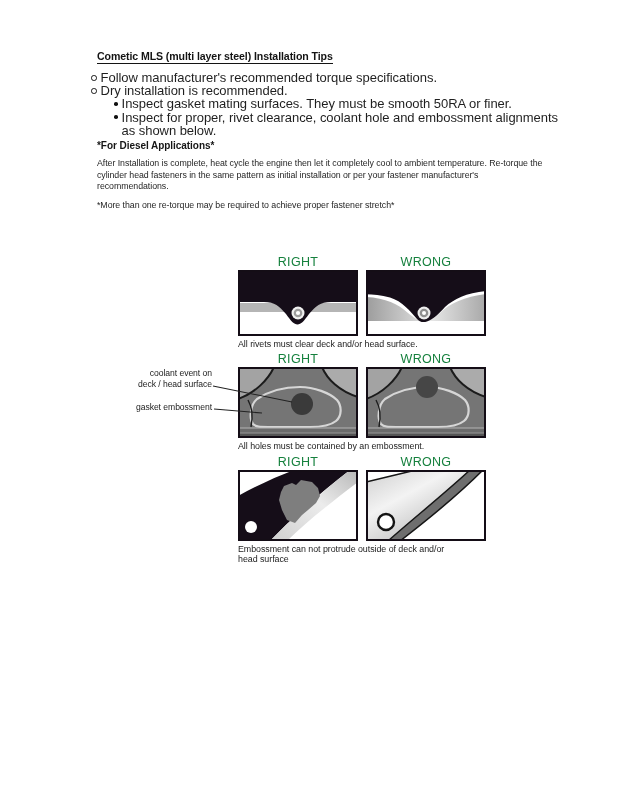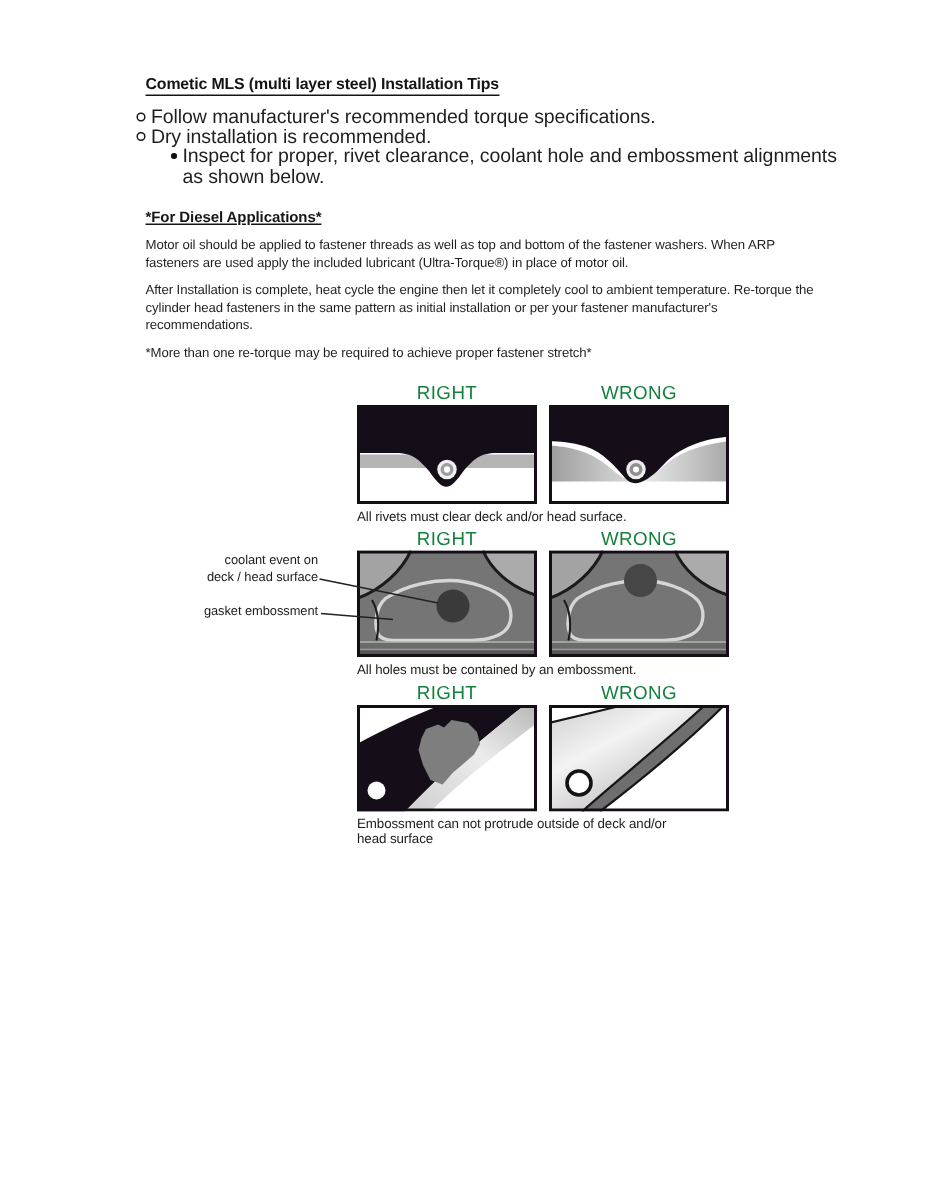--- a/index.html
+++ b/index.html
@@ -9,21 +9,21 @@
   .intro{position:absolute;left:90px;top:22px;width:468px;}
   .title{display:inline-block;margin:0 0 7px 7px;font-size:10.6px;font-weight:bold;
          letter-spacing:-0.1px;border-bottom:1.6px solid #141414;padding-bottom:1px;color:#141414;}
   .blist{list-style:none;margin:0;padding:0;font-size:13px;line-height:13.2px;letter-spacing:-0.05px;}
   .blist li{display:flex;align-items:flex-start;}
   .ring{flex:0 0 auto;width:3.6px;height:3.6px;border:1px solid #1a1a1a;border-radius:50%;
         margin:4px 4px 0 1px;}
   .dot{flex:0 0 auto;width:3.6px;height:3.6px;background:#111;border-radius:50%;margin:4.6px 4px 0 24px;}
   
   .diesel{position:absolute;left:97px;top:116px;width:447px;font-size:8.8px;line-height:11.3px;letter-spacing:-0.05px;}
-  .diesel h2{margin:0 0 7px 0;font-size:10px;font-weight:bold;color:#161616;text-decoration:underline;}
+  .diesel h2{margin:0 0 7px 0;font-size:10px;font-weight:bold;color:#161616;}
   .diesel p{margin:0 0 7.5px 0;}
   
   .fig{position:absolute;left:238px;width:248px;}
   .fig-labels{display:flex;width:248px;margin-bottom:1px;}
   .fig-labels span{width:120px;text-align:center;font-size:12.5px;letter-spacing:0.3px;color:#15803d;}
   .fig-labels span:first-child{margin-right:8px;width:120px;}
   .fig-panels{display:flex;gap:8px;}
   .fig-panels svg{display:block;}
   .fig-caption{margin-top:3px;font-size:8.9px;line-height:10.4px;letter-spacing:-0.05px;color:#1c1c1c;}
   .cap3{width:212px;}
@@ -54,28 +54,31 @@
       <li>
           <span class="ring"></span>
           <span>Follow manufacturer's recommended torque specifications.</span>
         </li>
       <li>
           <span class="ring"></span>
           <span>Dry installation is recommended.</span>
         </li>
       <li>
           <span class="dot"></span>
+          <span>Inspect gasket mating surfaces.  They must be smooth 50RA or finer.</span>
+        </li>
+      <li>
+          <span class="dot"></span>
           <span>Inspect for proper, rivet clearance, coolant hole and embossment alignments as shown below.</span>
         </li>
     </ul>
   </div>
 
   <div class="diesel">
     <h2>*For Diesel Applications*</h2>
-    <p>Motor oil should be applied to fastener threads as well as top and bottom of the fastener washers. When ARP fasteners are used apply the included lubricant (Ultra-Torque®) in place of motor oil.</p>
     <p>After Installation is complete, heat cycle the engine then let it completely cool to ambient temperature. Re-torque the cylinder head fasteners in the same pattern as initial installation or per your fastener manufacturer's recommendations.</p>
     <p>*More than one re-torque may be required to achieve proper fastener stretch*</p>
   </div>
 
   <div class="fig" style="top:231px;">
     <div class="fig-labels">
       <span>RIGHT</span>
       <span>WRONG</span>
     </div>
     <div class="fig-panels">

